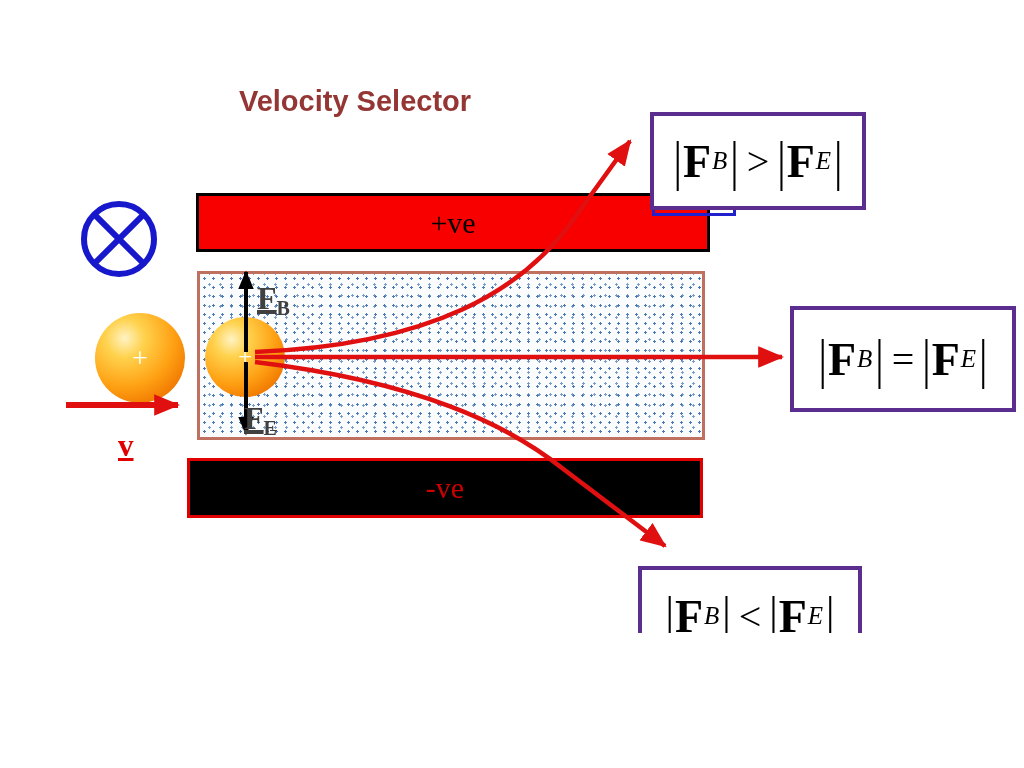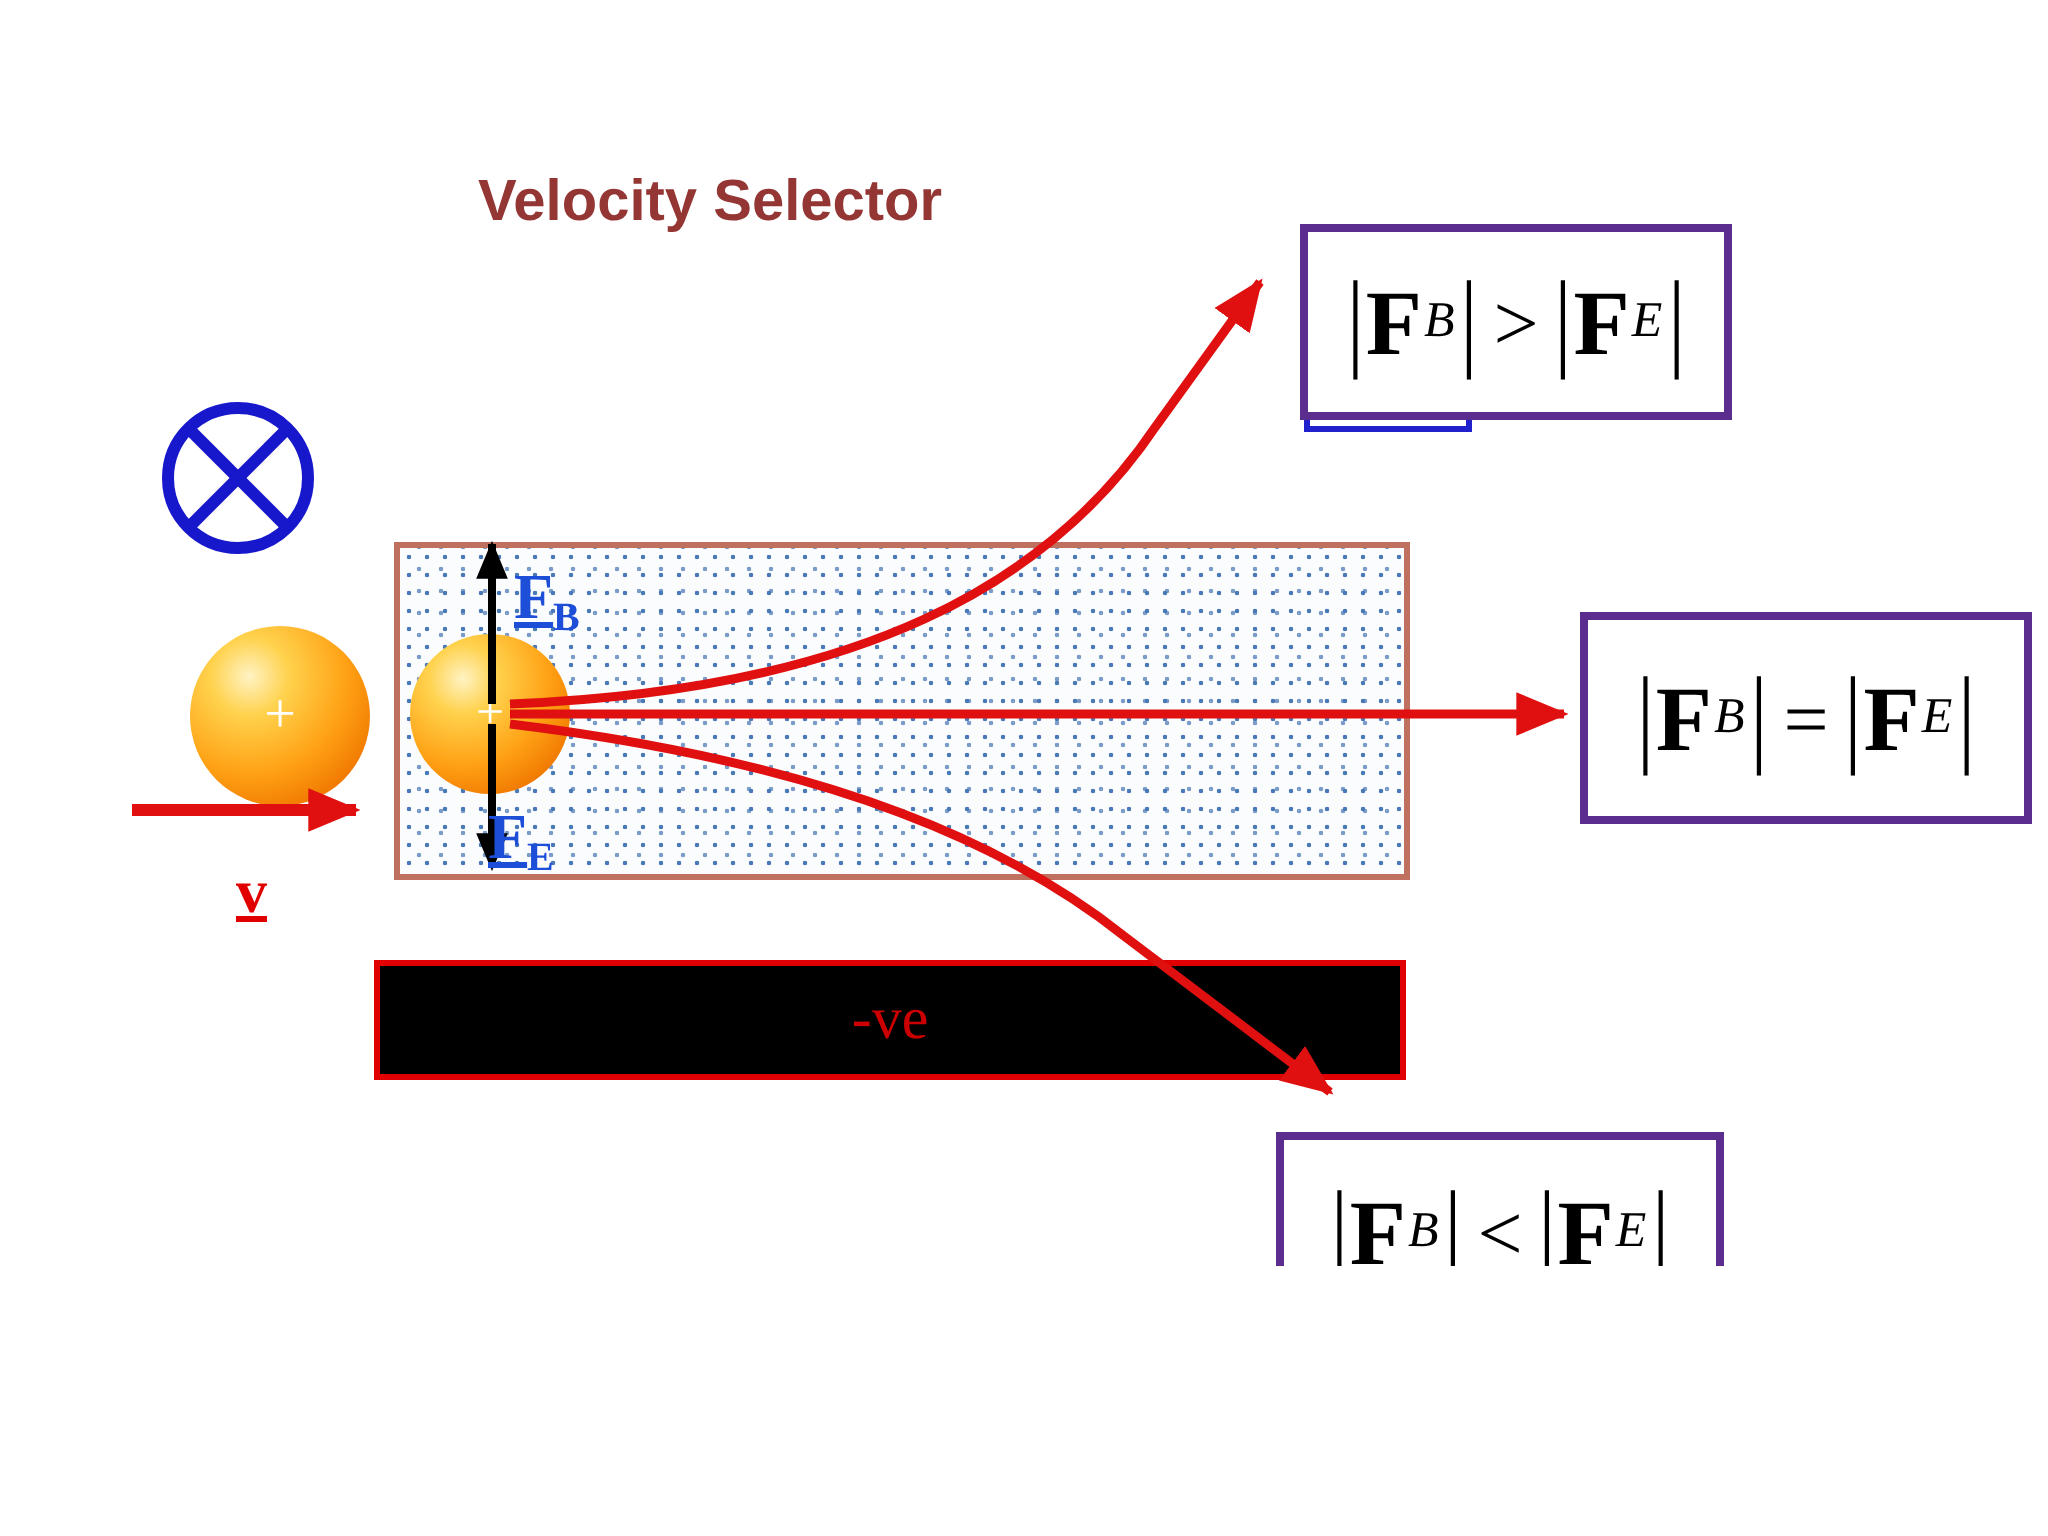--- a/index.html
+++ b/index.html
@@ -18,21 +18,21 @@
   .plate-pos{
     left:196px;top:193px;width:508px;height:53px;
     background:#f80000;border:3px solid #000;
     display:flex;align-items:center;justify-content:center;
     font-size:30px;color:#000;
   }
   .plate-neg{
     left:187px;top:458px;width:510px;height:54px;
     background:#000;border:3px solid #e00000;
     display:flex;align-items:center;justify-content:center;
-    font-size:30px;color:#cc0000;margin-top:22px;
+    font-size:30px;color:#cc0000;
   }
   
   .field-region{
     left:197px;top:271px;width:502px;height:163px;
     border:3px solid #c0705e;
     background-color:#fbfcfe;
     background-image:
       radial-gradient(circle,#4a7ab5 1px,transparent 1.3px),
       radial-gradient(circle,#7b9cc9 1px,transparent 1.3px);
     background-size:9px 9px,11px 11px;
@@ -43,21 +43,21 @@
     border-radius:50%;
     background:radial-gradient(circle at 33% 28%, #fff3c4 0%, #ffd24d 22%, #ffa114 55%, #f07800 80%, #dd6200 100%);
     display:flex;align-items:center;justify-content:center;
     color:#fff;font-size:28px;
   }
   .sphere-left{left:95px;top:313px;width:90px;height:90px;}
   .sphere-in{left:205px;top:317px;width:80px;height:80px;font-size:25px;}
   
   .overlay{left:0;top:0;pointer-events:none;z-index:6;}
   
-  .vec-label{font-weight:bold;color:#1d4ed8;z-index:7;}
+  .vec-label{font-weight:bold;color:#404040;z-index:7;text-decoration:underline;}
   .vec-label .sym{font-size:32px;text-decoration:underline;}
   .vec-label sub{font-size:20px;font-weight:bold;vertical-align:-6px;}
   .fb-label{left:257px;top:280px;}
   .fe-label{left:244px;top:400px;}
   .v-label{left:118px;top:428px;color:#e00000;font-weight:bold;font-size:31px;text-decoration:underline;z-index:7;}
   
   .eq-box{
     background:#fff;border:4px solid #5b2d8e;z-index:5;
     display:flex;align-items:center;justify-content:center;
     white-space:nowrap;color:#000;
@@ -83,20 +83,23 @@
   <div class="abs title">
     <div>Velocity Selector</div>
   </div>
 
   <svg class="abs" style="left:77px;top:197px;" width="84" height="84" viewBox="0 0 84 84">
     <circle cx="42" cy="42" r="35" fill="none" stroke="#1717cc" stroke-width="6"></circle>
     <line x1="17.3" y1="17.3" x2="66.7" y2="66.7" stroke="#1717cc" stroke-width="6"></line>
     <line x1="66.7" y1="17.3" x2="17.3" y2="66.7" stroke="#1717cc" stroke-width="6"></line>
   </svg>
 
+  <div class="abs plate-pos">
+    <span>+ve</span>
+  </div>
 
   <div class="abs field-region"></div>
 
   <div class="abs plate-neg">
     <span>-ve</span>
   </div>
 
   <div class="abs sphere sphere-left">
     <span>+</span>
   </div>

